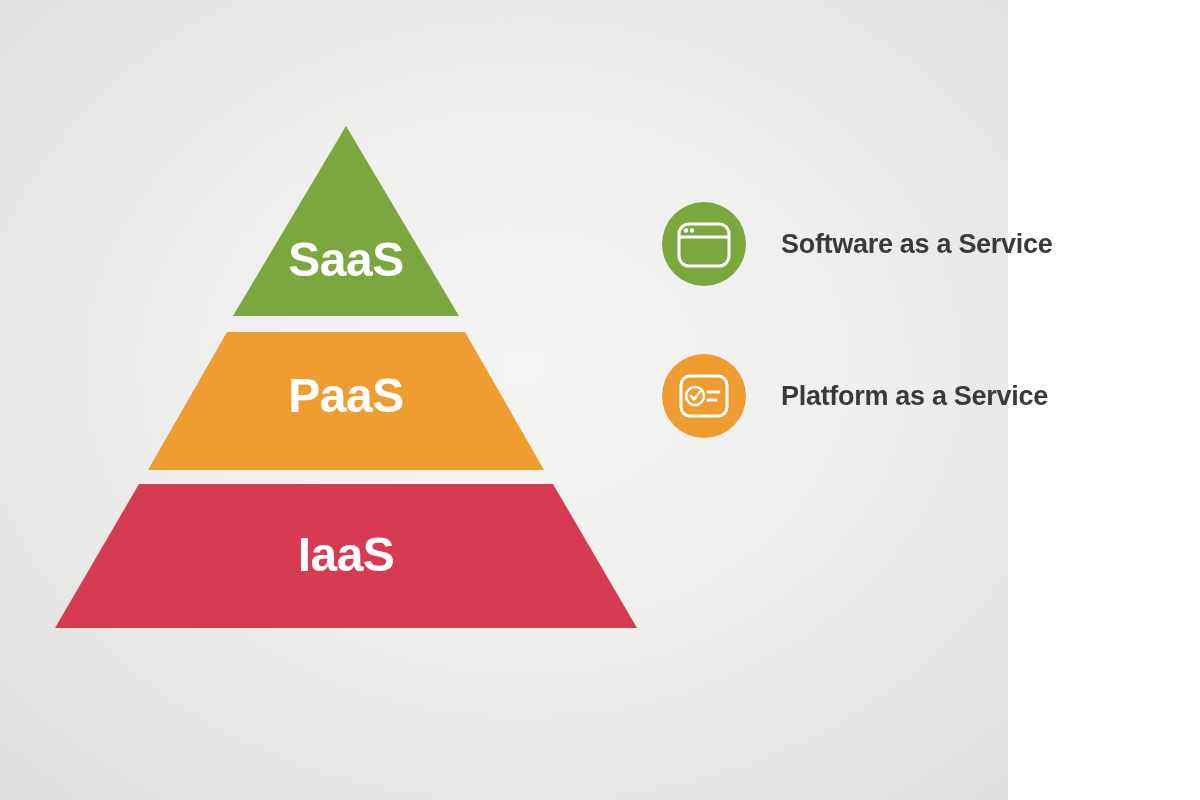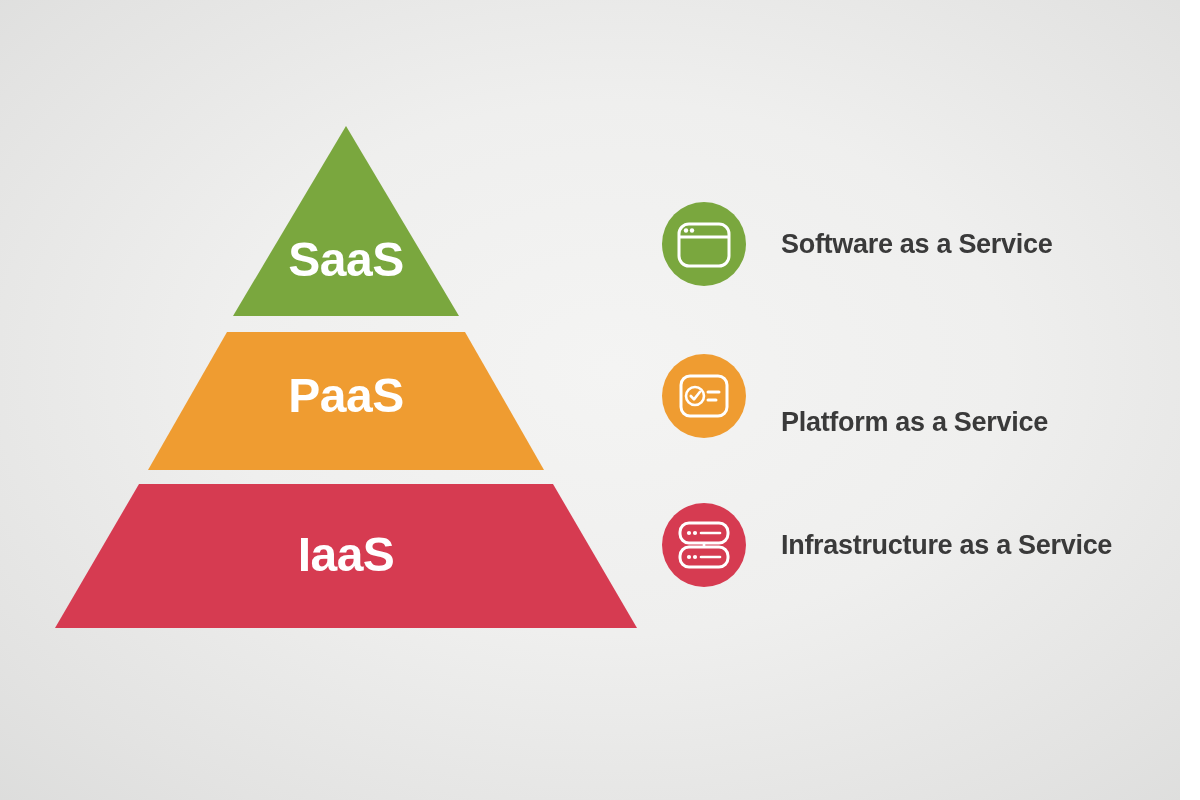--- a/index.html
+++ b/index.html
@@ -5,21 +5,21 @@
   html, body {
     margin: 0;
     padding: 0;
     width: 1200px;
     height: 800px;
     overflow: hidden;
     font-family: "Liberation Sans", sans-serif;
   }
   .stage {
     position: relative;
-    width: 1180px;
+    width: 1008px;
     height: 800px;
     background: radial-gradient(ellipse 95% 95% at 52% 46%,
                 #f4f4f3 0%, #efefee 35%, #e3e3e2 65%, #d3d4d3 100%);
   }
   .pyramid-svg {
     position: absolute;
     inset: 0;
     width: 1200px;
     height: 800px;
   }
@@ -33,21 +33,21 @@
   }
   .legend-row {
     position: absolute;
     left: 662px;
     height: 84px;
     display: flex;
     align-items: center;
     gap: 35px;
   }
   .legend-row.row-0 { top: 202px; }
-  .legend-row.row-1 { top: 354px; align-items: flex-end; }
+  .legend-row.row-1 { top: 354px; }
   .legend-row.row-2 { top: 503px; }
   .legend-icon { width: 84px; height: 84px; display: block; flex: 0 0 auto; }
   .legend-label {
     font-size: 27px;
     font-weight: bold;
     letter-spacing: -0.3px;
     white-space: nowrap;
   }
   .glyph { stroke: #ffffff; fill: none; stroke-width: 3; }
   .glyph-thin { stroke: #ffffff; fill: none; stroke-width: 2.6; }
@@ -85,29 +85,14 @@
       <circle cx="42" cy="42" r="42" fill="#ef9c31"></circle>
       <rect class="glyph round" x="19" y="22" width="46" height="40" rx="9"></rect>
       <circle class="glyph-thin" cx="33" cy="42" r="9"></circle>
       <path class="glyph-thin round" d="M 28.8 42 L 32 45.4 L 38 37.8"></path>
       <line class="glyph round" x1="46" y1="38" x2="57" y2="38"></line>
       <line class="glyph round" x1="46" y1="46" x2="54" y2="46"></line>
     </svg>
     <span class="legend-label" style="color: rgb(58, 58, 58);">Platform as a Service</span>
   </div>
 
-  <div class="legend-row row-2">
-    <svg class="legend-icon" viewBox="0 0 84 84" aria-hidden="true">
-      <circle cx="42" cy="42" r="42" fill="#d63b51"></circle>
-      <rect class="glyph round" x="18" y="20" width="48" height="20" rx="9"></rect>
-      <rect class="glyph round" x="18" y="44" width="48" height="20" rx="9"></rect>
-      <line class="glyph-thin" x1="42" y1="40" x2="42" y2="44"></line>
-      <circle class="glyph-dot" cx="27" cy="30" r="2.1"></circle>
-      <circle class="glyph-dot" cx="33" cy="30" r="2.1"></circle>
-      <line class="glyph-thin round" x1="39" y1="30" x2="58" y2="30"></line>
-      <circle class="glyph-dot" cx="27" cy="54" r="2.1"></circle>
-      <circle class="glyph-dot" cx="33" cy="54" r="2.1"></circle>
-      <line class="glyph-thin round" x1="39" y1="54" x2="58" y2="54"></line>
-    </svg>
-    <span class="legend-label" style="color: rgb(58, 58, 58);">Infrastructure as a Service</span>
-  </div>
 
 </div>
 
 </body></html>

